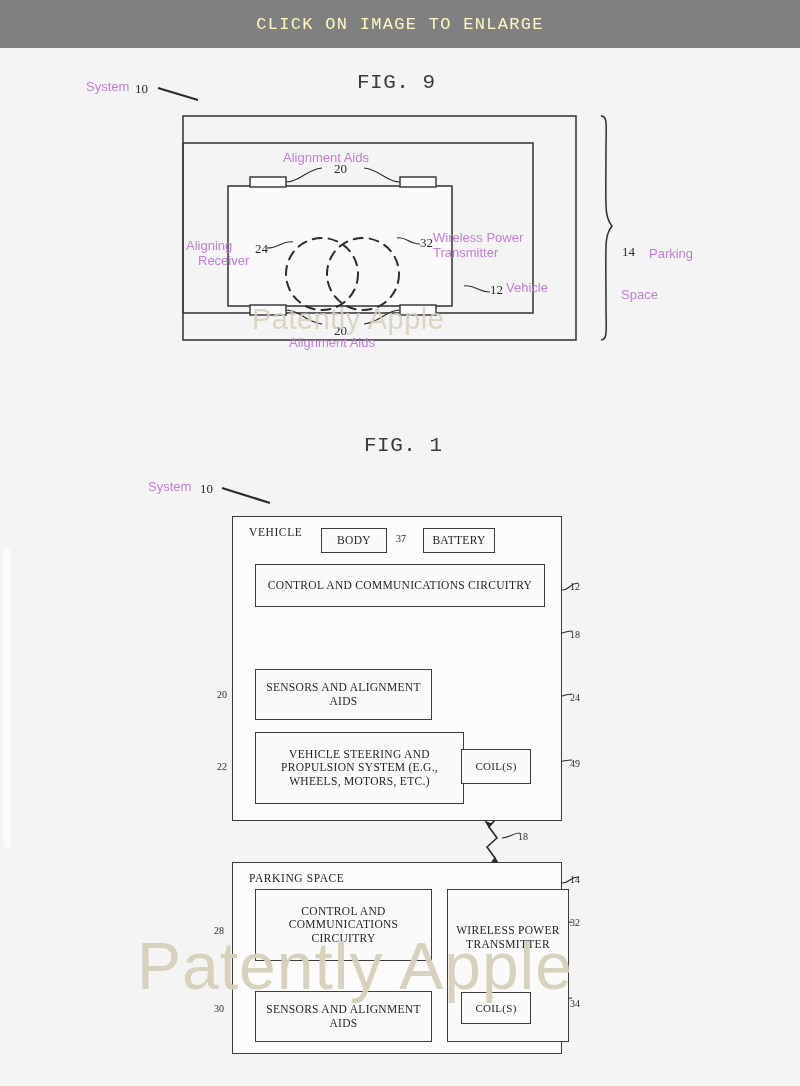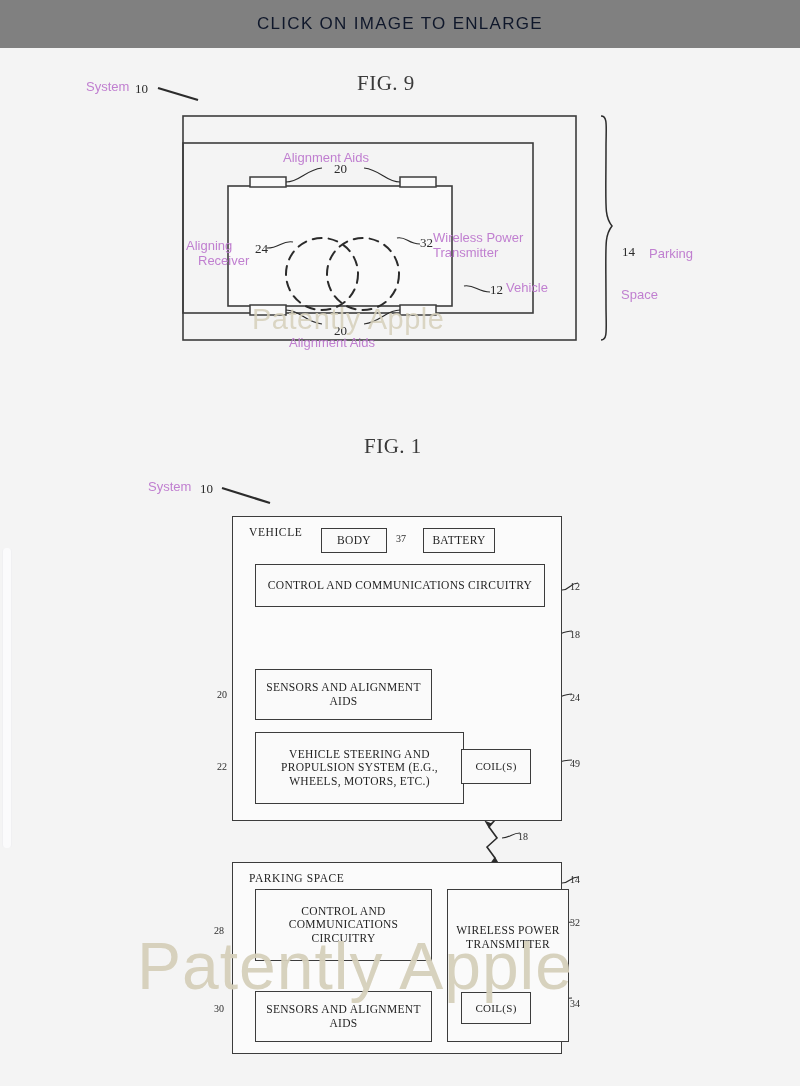--- a/index.html
+++ b/index.html
@@ -19,24 +19,24 @@
   #header-bar {
     position: absolute;
     left: 0; top: 0;
     width: 800px; height: 48px;
     background: #808080;
     display: flex;
     align-items: center;
     justify-content: center;
   }
   #header-bar .hdr-text {
-    color: #0f172a;
+    color: #fef9c3;
     font-size: 17px;
     letter-spacing: 1.3px;
-    font-family: Liberation Sans, sans-serif;
+    font-family: Liberation Mono, monospace;
     font-weight: 400;
   }
 
   
   #page-canvas {
     position: absolute;
     left: 0; top: 48px;
     width: 800px; height: 1038px;
     background: #f4f4f4;
   }
@@ -55,21 +55,21 @@
   
   .fig-svg {
     position: absolute;
     left: 0; top: 0;
     overflow: visible;
   }
 
   
   .fig-caption {
     position: absolute;
-    font-family: Liberation Serif, serif;
+    font-family: Liberation Mono, monospace;
     font-size: 21px;
     color: #3a3a3a;
     letter-spacing: 0.5px;
     white-space: nowrap;
   }
 
   
   .anno {
     position: absolute;
     color: #c07fd0;

